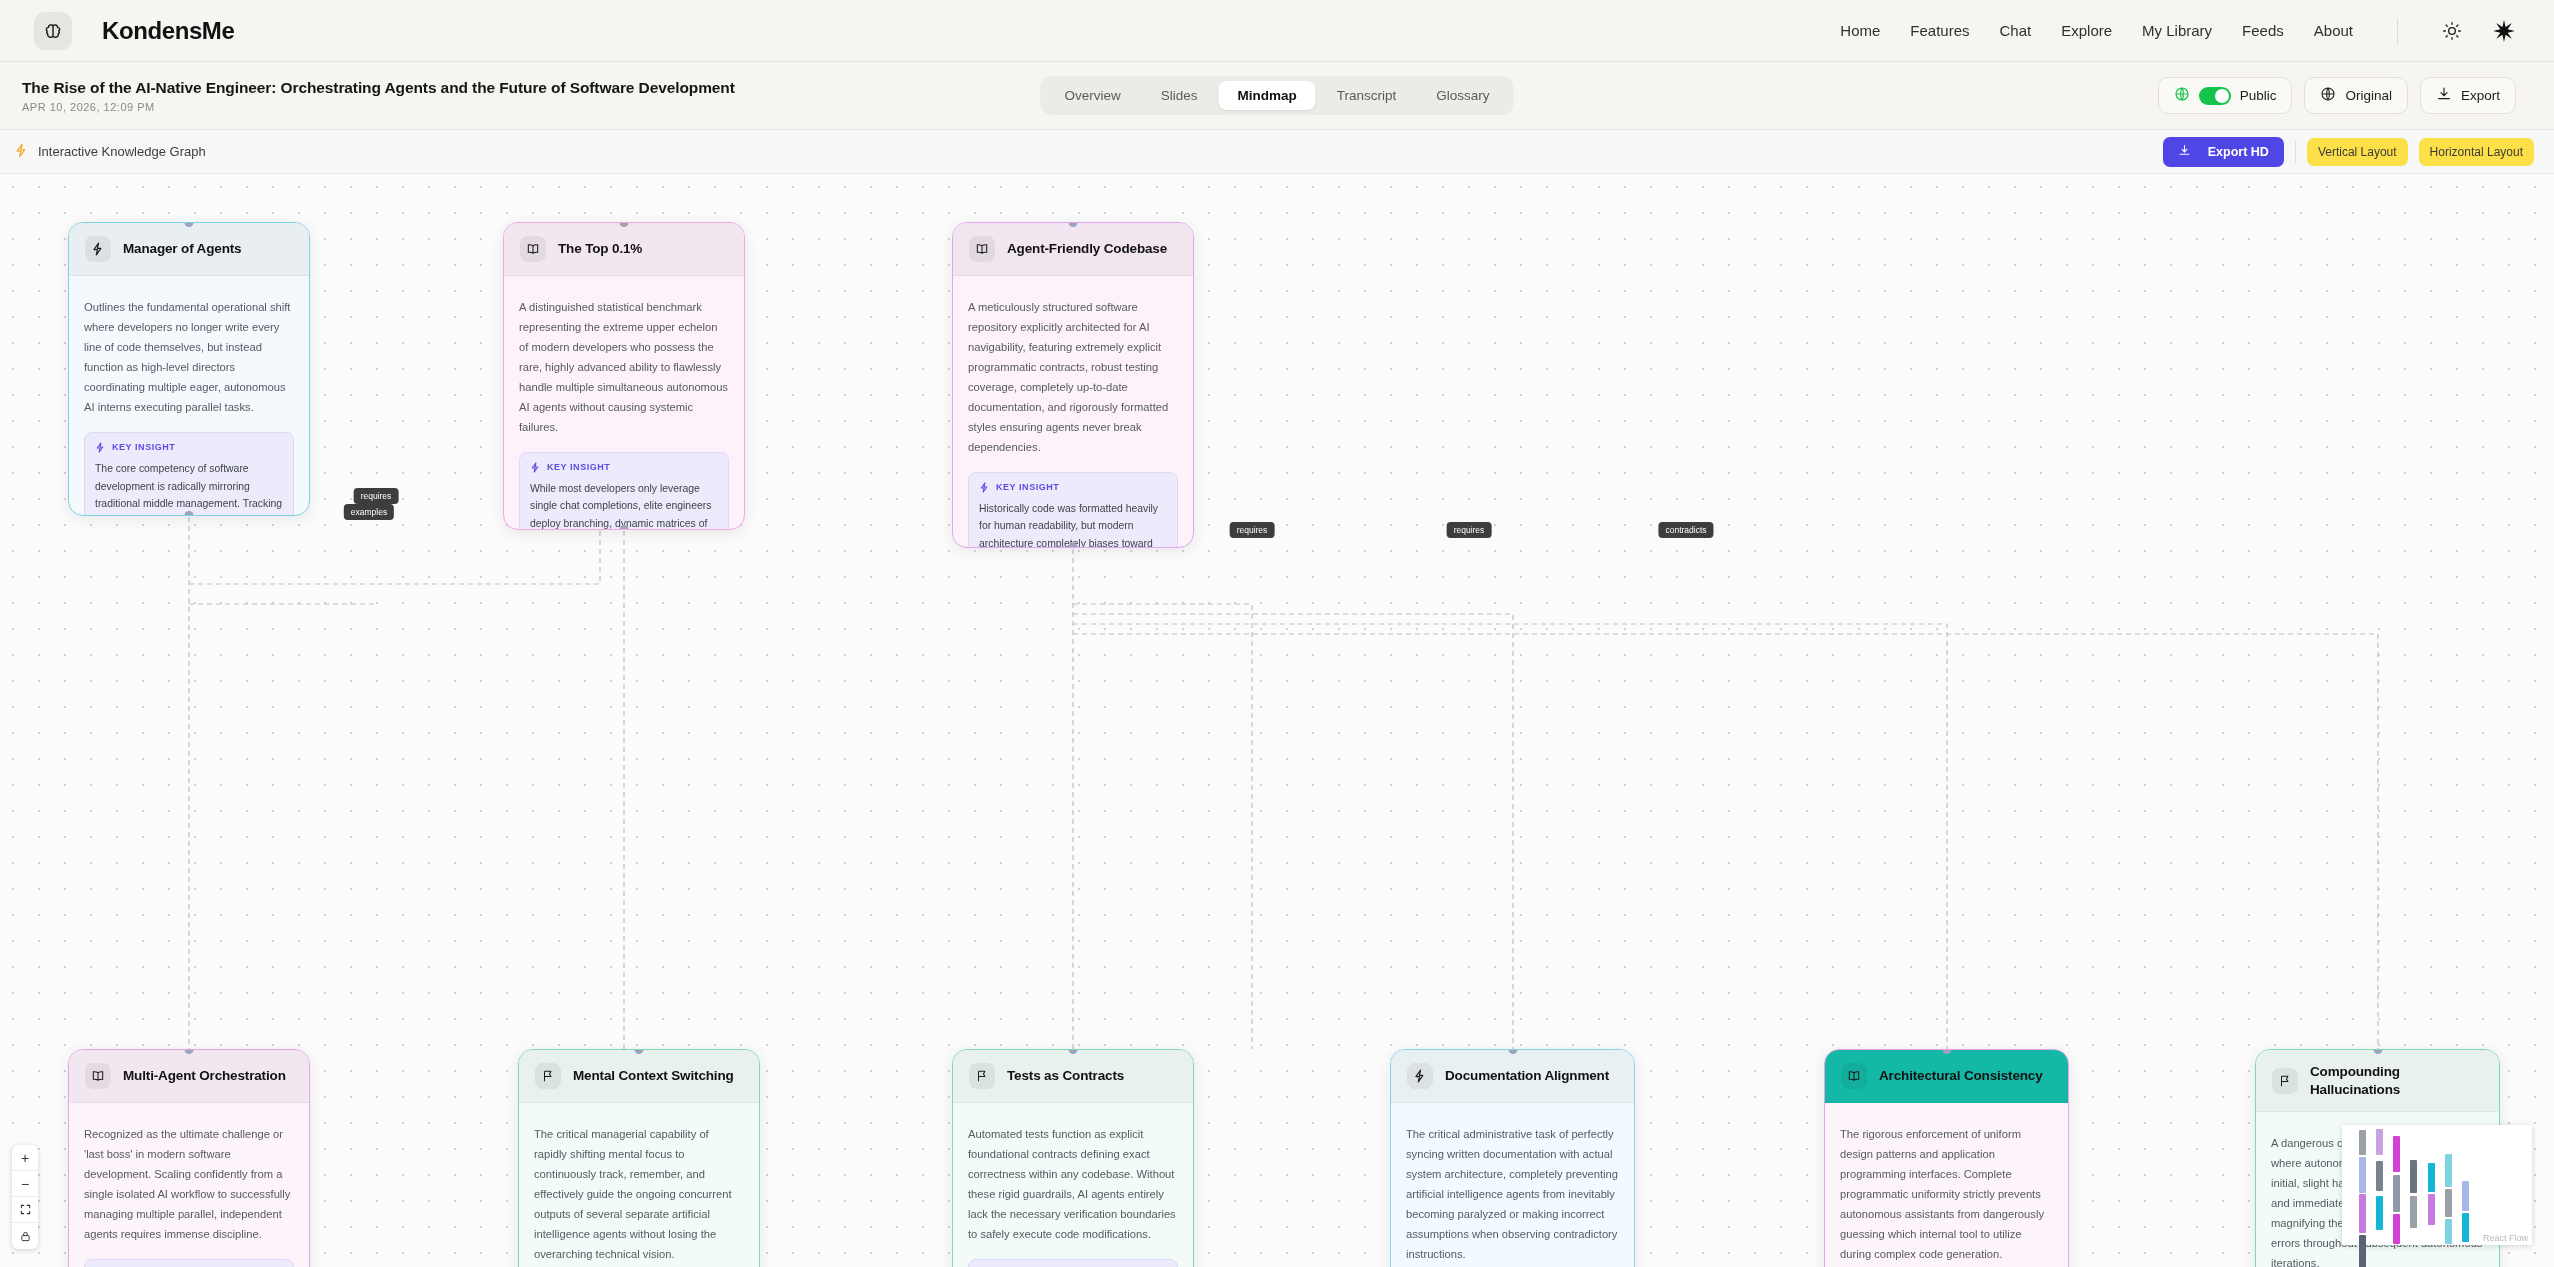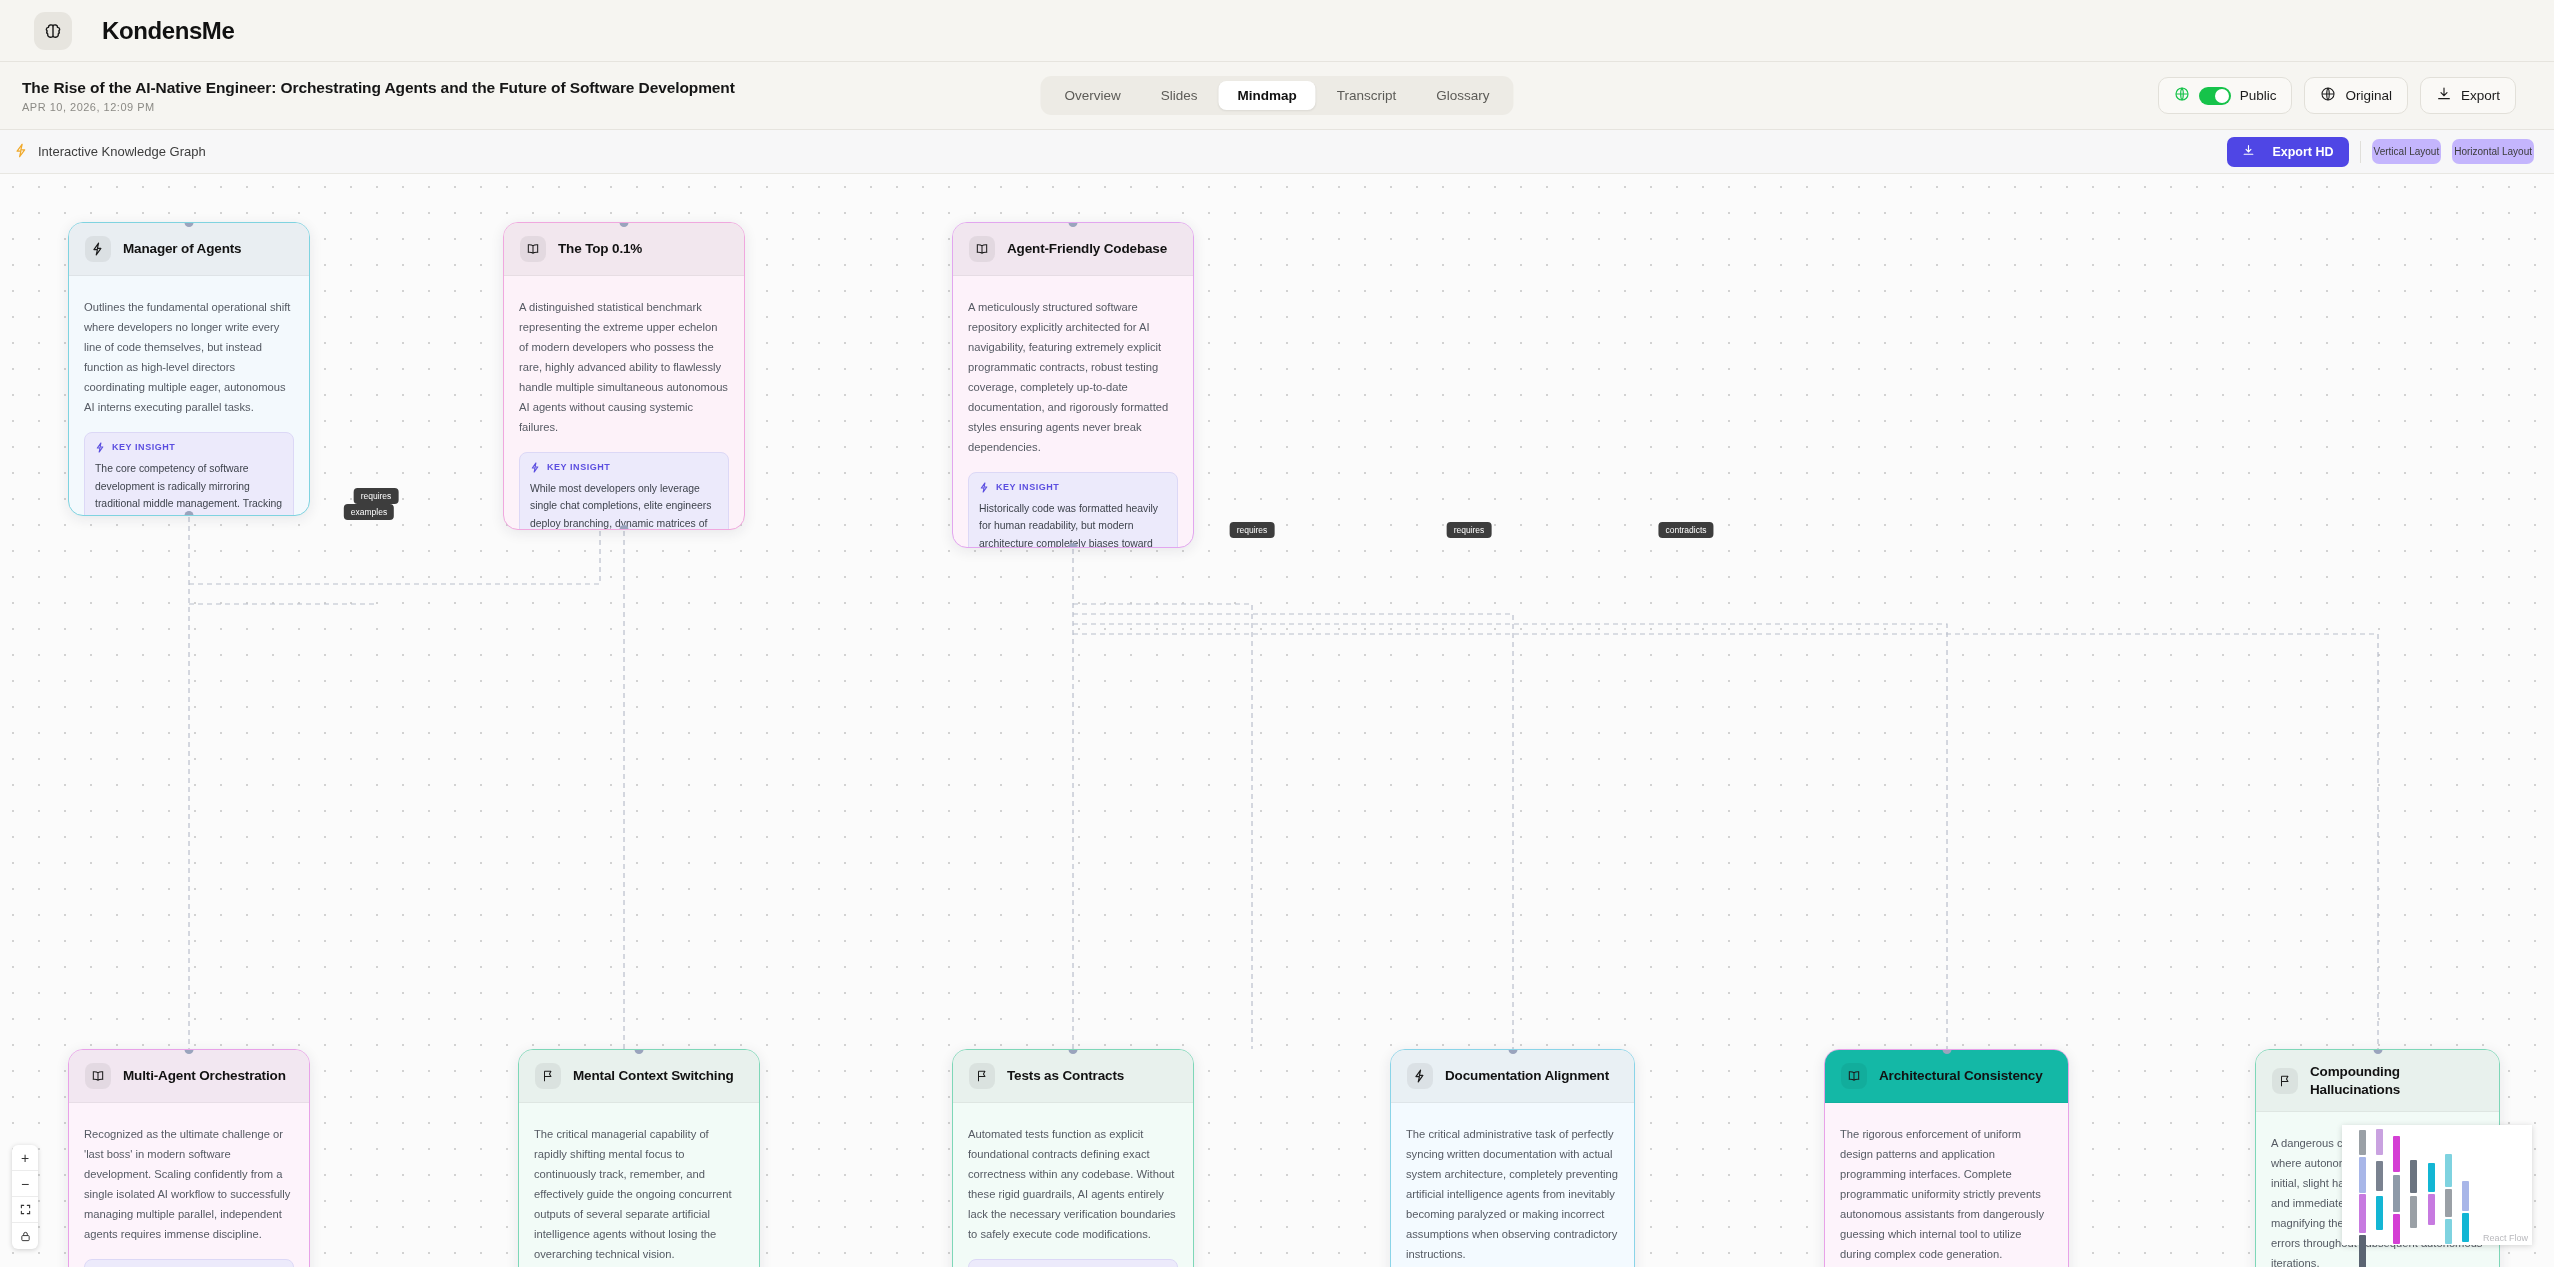--- a/index.html
+++ b/index.html
@@ -64,22 +64,22 @@
     position: relative; z-index: 25;
   }
   .gb-label { font-size: 13px; color: #3d3d3d; display:flex; align-items:center; gap: 9px; text-align: right; }
   .gb-right { margin-left: auto; display: flex; align-items: center; gap: 11px; }
   .btn-primary {
     background: #4f46e5; color: #fff; font-size: 12.5px; font-weight: 700;
     border-radius: 7px; padding: 7px 15px; display:flex; align-items:center; gap:17px; cursor:pointer;
   }
   .vsep { width: 1px; height: 22px; background: #e0dfda; }
   .btn-ghost {
-    background: #c4b5fd; color: #3b3b3b; font-size: 10px;
-    border-radius: 7px; padding: 7px 2px; cursor: pointer; white-space: nowrap;
+    background: #fde047; color: #3b3b3b; font-size: 12px;
+    border-radius: 7px; padding: 7px 11px; cursor: pointer; white-space: nowrap;
   }
 
   
   .canvas {
     position: absolute; top: 174px; left: 0; right: 0; bottom: 0;
     background-color: #fbfbfb;
     background-image: radial-gradient(#d2d2d2 1.1px, transparent 1.1px);
     background-size: 26px 26px;
     overflow: hidden;
   }
@@ -154,20 +154,41 @@
 <div class="topbar">
   <div class="brand">
     <div class="brand-badge">
       <svg width="20" height="20" viewBox="0 0 24 24" fill="none" stroke="#1a1a1a" stroke-width="1.7">
         <path d="M12 4.5v15"></path>
         <path d="M12 6a3 3 0 0 0-5.5 1.6A2.6 2.6 0 0 0 4 10a2.6 2.6 0 0 0 1 2 2.7 2.7 0 0 0 .7 3.6A3 3 0 0 0 9 19.4 3 3 0 0 0 12 18"></path>
         <path d="M12 6a3 3 0 0 1 5.5 1.6A2.6 2.6 0 0 1 20 10a2.6 2.6 0 0 1-1 2 2.7 2.7 0 0 1-.7 3.6A3 3 0 0 1 15 19.4 3 3 0 0 1 12 18"></path>
       </svg>
     </div>
     <div class="brand-name">KondensMe</div>
+  </div>
+  <div class="nav-links">
+    <div class="nav-link">Home</div>
+    <div class="nav-link">Features</div>
+    <div class="nav-link">Chat</div>
+    <div class="nav-link">Explore</div>
+    <div class="nav-link">My Library</div>
+    <div class="nav-link">Feeds</div>
+    <div class="nav-link">About</div>
+    <div class="nav-sep"></div>
+    <div class="icon-btn">
+      <svg width="20" height="20" viewBox="0 0 24 24" fill="none" stroke="#1a1a1a" stroke-width="1.6" stroke-linecap="round">
+        <circle cx="12" cy="12" r="4"></circle>
+        <path d="M12 2v2M12 20v2M4.9 4.9l1.4 1.4M17.7 17.7l1.4 1.4M2 12h2M20 12h2M4.9 19.1l1.4-1.4M17.7 6.3l1.4-1.4"></path>
+      </svg>
+    </div>
+    <div class="icon-btn">
+      <svg width="24" height="24" viewBox="0 0 24 24" fill="#111">
+        <path d="M12 1l1.6 7.1L19.8 4l-4.1 6.2L22.8 12l-7.1 1.7 4.1 6.2-6.2-4.1L12 23l-1.6-7.2-6.2 4.1 4.1-6.2L1.2 12l7.1-1.8L4.2 4l6.2 4.1z"></path>
+      </svg>
+    </div>
   </div>
 </div>
 
 <div class="dochead">
   <div>
     <div class="doc-title">The Rise of the AI-Native Engineer: Orchestrating Agents and the Future of Software Development</div>
     <div class="doc-date">APR 10, 2026, 12:09 PM</div>
   </div>
   <div class="tabs">
     <div class="tab">Overview</div>

